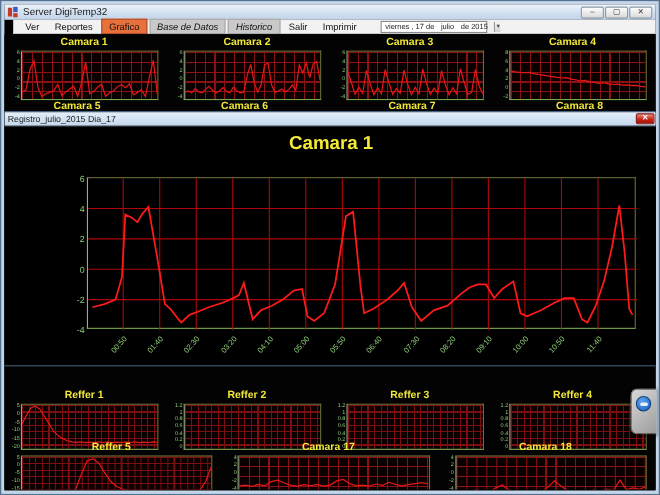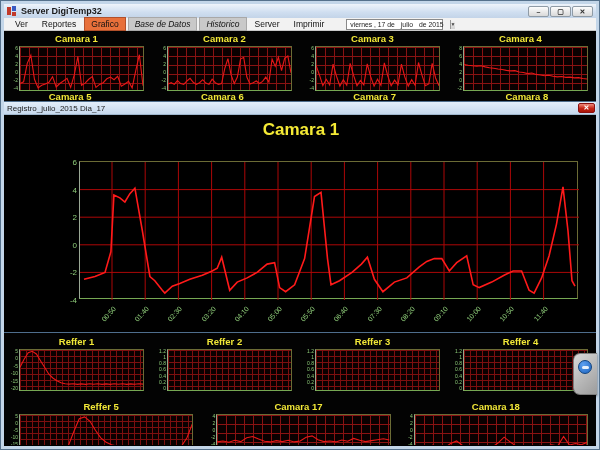--- a/index.html
+++ b/index.html
@@ -7,33 +7,33 @@
   .window {
     position:relative; width:600px; height:450px; overflow:hidden;
     background:#000;
     border:1px solid #55718c;
     box-shadow: inset 0 0 0 3px #c3d6e9;
   }
   
   .titlebar {
     position:absolute; left:3px; right:3px; top:3px; height:14px;
     background:linear-gradient(#eef4fb,#cfdef0 60%,#c3d4e8);
-    display:flex; align-items:center; padding:0 3px;font-weight:bold;
+    display:flex; align-items:center; padding:0 3px;
   }
   .app-icon { width:10px; height:10px; margin-right:4px; flex:0 0 auto; }
   .titlebar .title { font-size:9px; color:#1a1a1a; flex:1; line-height:10px; }
   .capbtns { display:flex; gap:1px; }
   .capbtn {
     width:21px; height:11px; font-size:7px; line-height:9px; text-align:center;
     color:#333; background:linear-gradient(#fdfdfd,#d9d9d9);
     border:1px solid #8f9ba6; border-radius:2px; cursor:default;
   }
   
   .menubar {
-    position:absolute; left:3px; right:3px; top:17px; height:13px;
+    position:absolute; left:11px; right:3px; top:17px; height:13px;
     background:#f2f2f2; border-bottom:1px solid #c9c9c9;
     display:flex; align-items:center; padding:0 5px; font-size:8.5px; color:#111;
   }
   .mitem { padding:1px 6px; margin-right:2px; white-space:nowrap; }
   .mitem.orange { background:#e8703a; border:1px solid #b2502a; }
   .mitem.gray   { background:#c9c9c9; border:1px solid #a8a8a8;font-style:italic; }
   .datebox {
     margin-left:14px; width:97px; height:11px; background:#fff;
     border:1px solid #8a8a8a; display:flex; align-items:center;
     font-size:6.8px; color:#222; padding-left:3px;
@@ -41,21 +41,21 @@
   .datebox .seg { margin-right:6px; white-space:nowrap; }
   .datebox .drop {
     margin-left:auto; width:10px; height:9px; background:linear-gradient(#f5f5f5,#d2d2d2);
     border-left:1px solid #9a9a9a; font-size:5px; line-height:9px; text-align:center; color:#444;
   }
   
   .client { position:absolute; left:3px; right:3px; top:30px; bottom:4px; background:#030303; overflow:hidden; }
   .mini-row { position:absolute; left:0; right:0; display:flex; }
   #row-top    { top:2px;   height:58px; }
   #row-hidden { top:60px;  height:11px;gap:17px; }
-  #row-r1     { top:305px; height:55px; }
+  #row-r1     { top:323px; height:55px; }
   #row-r2     { top:370px; height:53px; }
   .cell { flex:1 1 0; padding:0 8px 0 5px; display:flex; flex-direction:column; min-width:0; }
   .mini-title { height:11px; text-align:center; font-size:9.5px; font-weight:bold; color:#f2e838; line-height:11px; }
   .chart-box { flex:1; display:flex; margin-top:2px; }
   .ystack {
     width:10px; display:flex; flex-direction:column; justify-content:space-between;
     align-items:flex-end; font-size:5px; line-height:1; color:#8fce7a; padding:0 1px 0 0;
   }
   .plot {
     flex:1; position:relative; background-color:#0a0000;
@@ -135,21 +135,21 @@
       </span>
   </div>
 
   <div class="menubar">
     <span id="menuitems" style="display:flex;align-items:center;">
         <span class="mitem ">Ver</span>
         <span class="mitem ">Reportes</span>
         <span class="mitem orange">Grafico</span>
         <span class="mitem gray">Base de Datos</span>
         <span class="mitem gray">Historico</span>
-        <span class="mitem ">Server</span>
+        <span class="mitem ">Salir</span>
         <span class="mitem ">Imprimir</span>
       </span>
     <span class="datebox">
       <span class="seg">viernes , 17 de</span>
       <span class="seg">julio</span>
       <span class="seg">de 2015</span>
       <span class="drop">▼</span>
     </span>
   </div>
 

